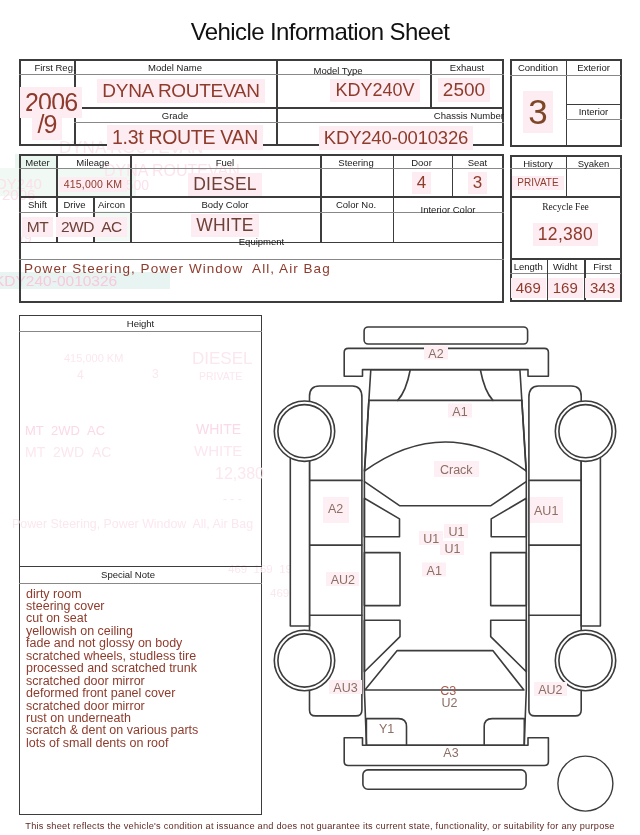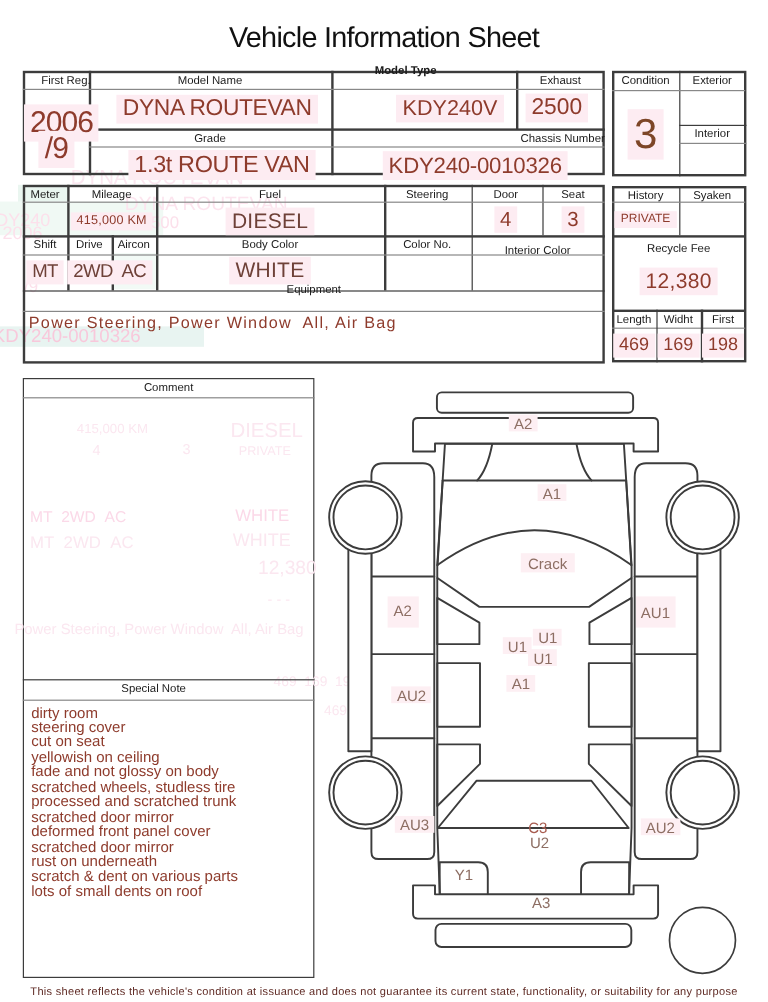--- a/index.html
+++ b/index.html
@@ -46,21 +46,21 @@
   <div class="hl" style="left:19px;top:73.5px;width:485px;height:1px;background:#888;"></div>
 
   <div class="hl" style="left:74px;top:107px;width:430px;height:1.6px;background:#3c3c3c;"></div>
 
   <div class="hl" style="left:74px;top:122px;width:430px;height:1px;background:#888;"></div>
 
   <div class="lbl" style="left:20px;top:61.5px;width:70px;font-size:9.5px;">First Reg.</div>
 
   <div class="lbl" style="left:74px;top:61.5px;width:202px;font-size:9.5px;">Model Name</div>
 
-  <div class="lbl" style="left:276px;top:54px;width:124px;font-size:9.5px;font-weight:bold;">Model Type</div>
+  <div class="lbl" style="left:276px;top:65px;width:124px;font-size:9.5px;">Model Type</div>
 
   <div class="lbl" style="left:430px;top:61.5px;width:74px;font-size:9.5px;">Exhaust</div>
 
   <div class="lbl" style="left:74px;top:109.5px;width:202px;font-size:9.5px;">Grade</div>
 
   <div class="lbl" style="left:276px;top:109.5px;width:228px;font-size:9.5px;text-align:right;">Chassis Number</div>
 
   <div class="val" style="left:20px;top:91px;width:54px;font-size:25px;line-height:22px;letter-spacing:-0.8px;"><span class="p">2006</span><br><span class="p">/9</span></div>
 
   <div class="val" style="left:80px;top:79.5px;width:202px;font-size:19px;letter-spacing:-0.3px;"><span class="p">DYNA ROUTEVAN</span></div>
@@ -183,44 +183,44 @@
   <div class="hl" style="left:546.5px;top:258px;width:1.5px;height:44px;background:#3c3c3c;"></div>
 
   <div class="hl" style="left:584px;top:258px;width:1.5px;height:44px;background:#3c3c3c;"></div>
 
   <div class="lbl" style="left:510px;top:157.5px;width:56px;font-size:9.5px;">History</div>
 
   <div class="lbl" style="left:566px;top:157.5px;width:55px;font-size:9.5px;">Syaken</div>
 
   <div class="val" style="left:510px;top:176.5px;width:56px;font-size:10px;"><span class="p">PRIVATE</span></div>
 
-  <div class="lbl" style="left:510px;top:201.5px;width:111px;font-size:9.5px;">Recycle Fee</div>
+  <div class="lbl" style="left:510px;top:201.5px;width:111px;font-size:9.5px;font-family:Liberation Serif, serif;">Recycle Fee</div>
 
   <div class="val" style="left:510px;top:223.5px;width:111px;font-size:17.5px;letter-spacing:0.3px;"><span class="p">12,380</span></div>
 
   <div class="lbl" style="left:510px;top:260.5px;width:36.5px;font-size:9.5px;">Length</div>
 
   <div class="lbl" style="left:546.5px;top:260.5px;width:37.5px;font-size:9.5px;">Widht</div>
 
   <div class="lbl" style="left:584px;top:260.5px;width:37px;font-size:9.5px;">First</div>
 
   <div class="val" style="left:510px;top:279px;width:36.5px;font-size:15px;"><span class="p">469</span></div>
 
   <div class="val" style="left:546.5px;top:279px;width:37.5px;font-size:15px;"><span class="p">169</span></div>
 
-  <div class="val" style="left:584px;top:279px;width:37px;font-size:15px;"><span class="p">198</span></div>
+  <div class="val" style="left:584px;top:279px;width:37px;font-size:15px;"><span class="p">343</span></div>
 </div>
 
 <div id="block3">
 
   <div class="abs" style="left:19px;top:315px;width:243px;height:500px;border:1.6px solid #3c3c3c;"></div>
 
   <div class="hl" style="left:19px;top:331px;width:243px;height:1px;background:#888;"></div>
 
-  <div class="lbl" style="left:19px;top:318px;width:243px;font-size:9.5px;">Comment</div>
+  <div class="lbl" style="left:19px;top:318px;width:243px;font-size:9.5px;">Height</div>
 
   <div class="ghost2" style="left:64px;top:352px;font-size:11px;">415,000 KM</div>
   <div class="ghost2" style="left:192px;top:349px;font-size:17px;">DIESEL</div>
   <div class="ghost2" style="left:77px;top:368px;font-size:12px;">4</div>
   <div class="ghost2" style="left:152px;top:367px;font-size:12px;">3</div>
   <div class="ghost2" style="left:199px;top:370px;font-size:10.5px;">PRIVATE</div>
   <div class="ghost2" style="left:25px;top:423px;font-size:13px;color:#fbd9e8;">MT&nbsp;&nbsp;2WD&nbsp;&nbsp;AC</div>
   <div class="ghost2" style="left:196px;top:421px;font-size:14px;color:#fbd9e8;">WHITE</div>
   <div class="ghost2" style="left:25px;top:444px;font-size:14px;">MT&nbsp;&nbsp;2WD&nbsp;&nbsp;AC</div>
   <div class="ghost2" style="left:194px;top:442px;font-size:15px;">WHITE</div>

